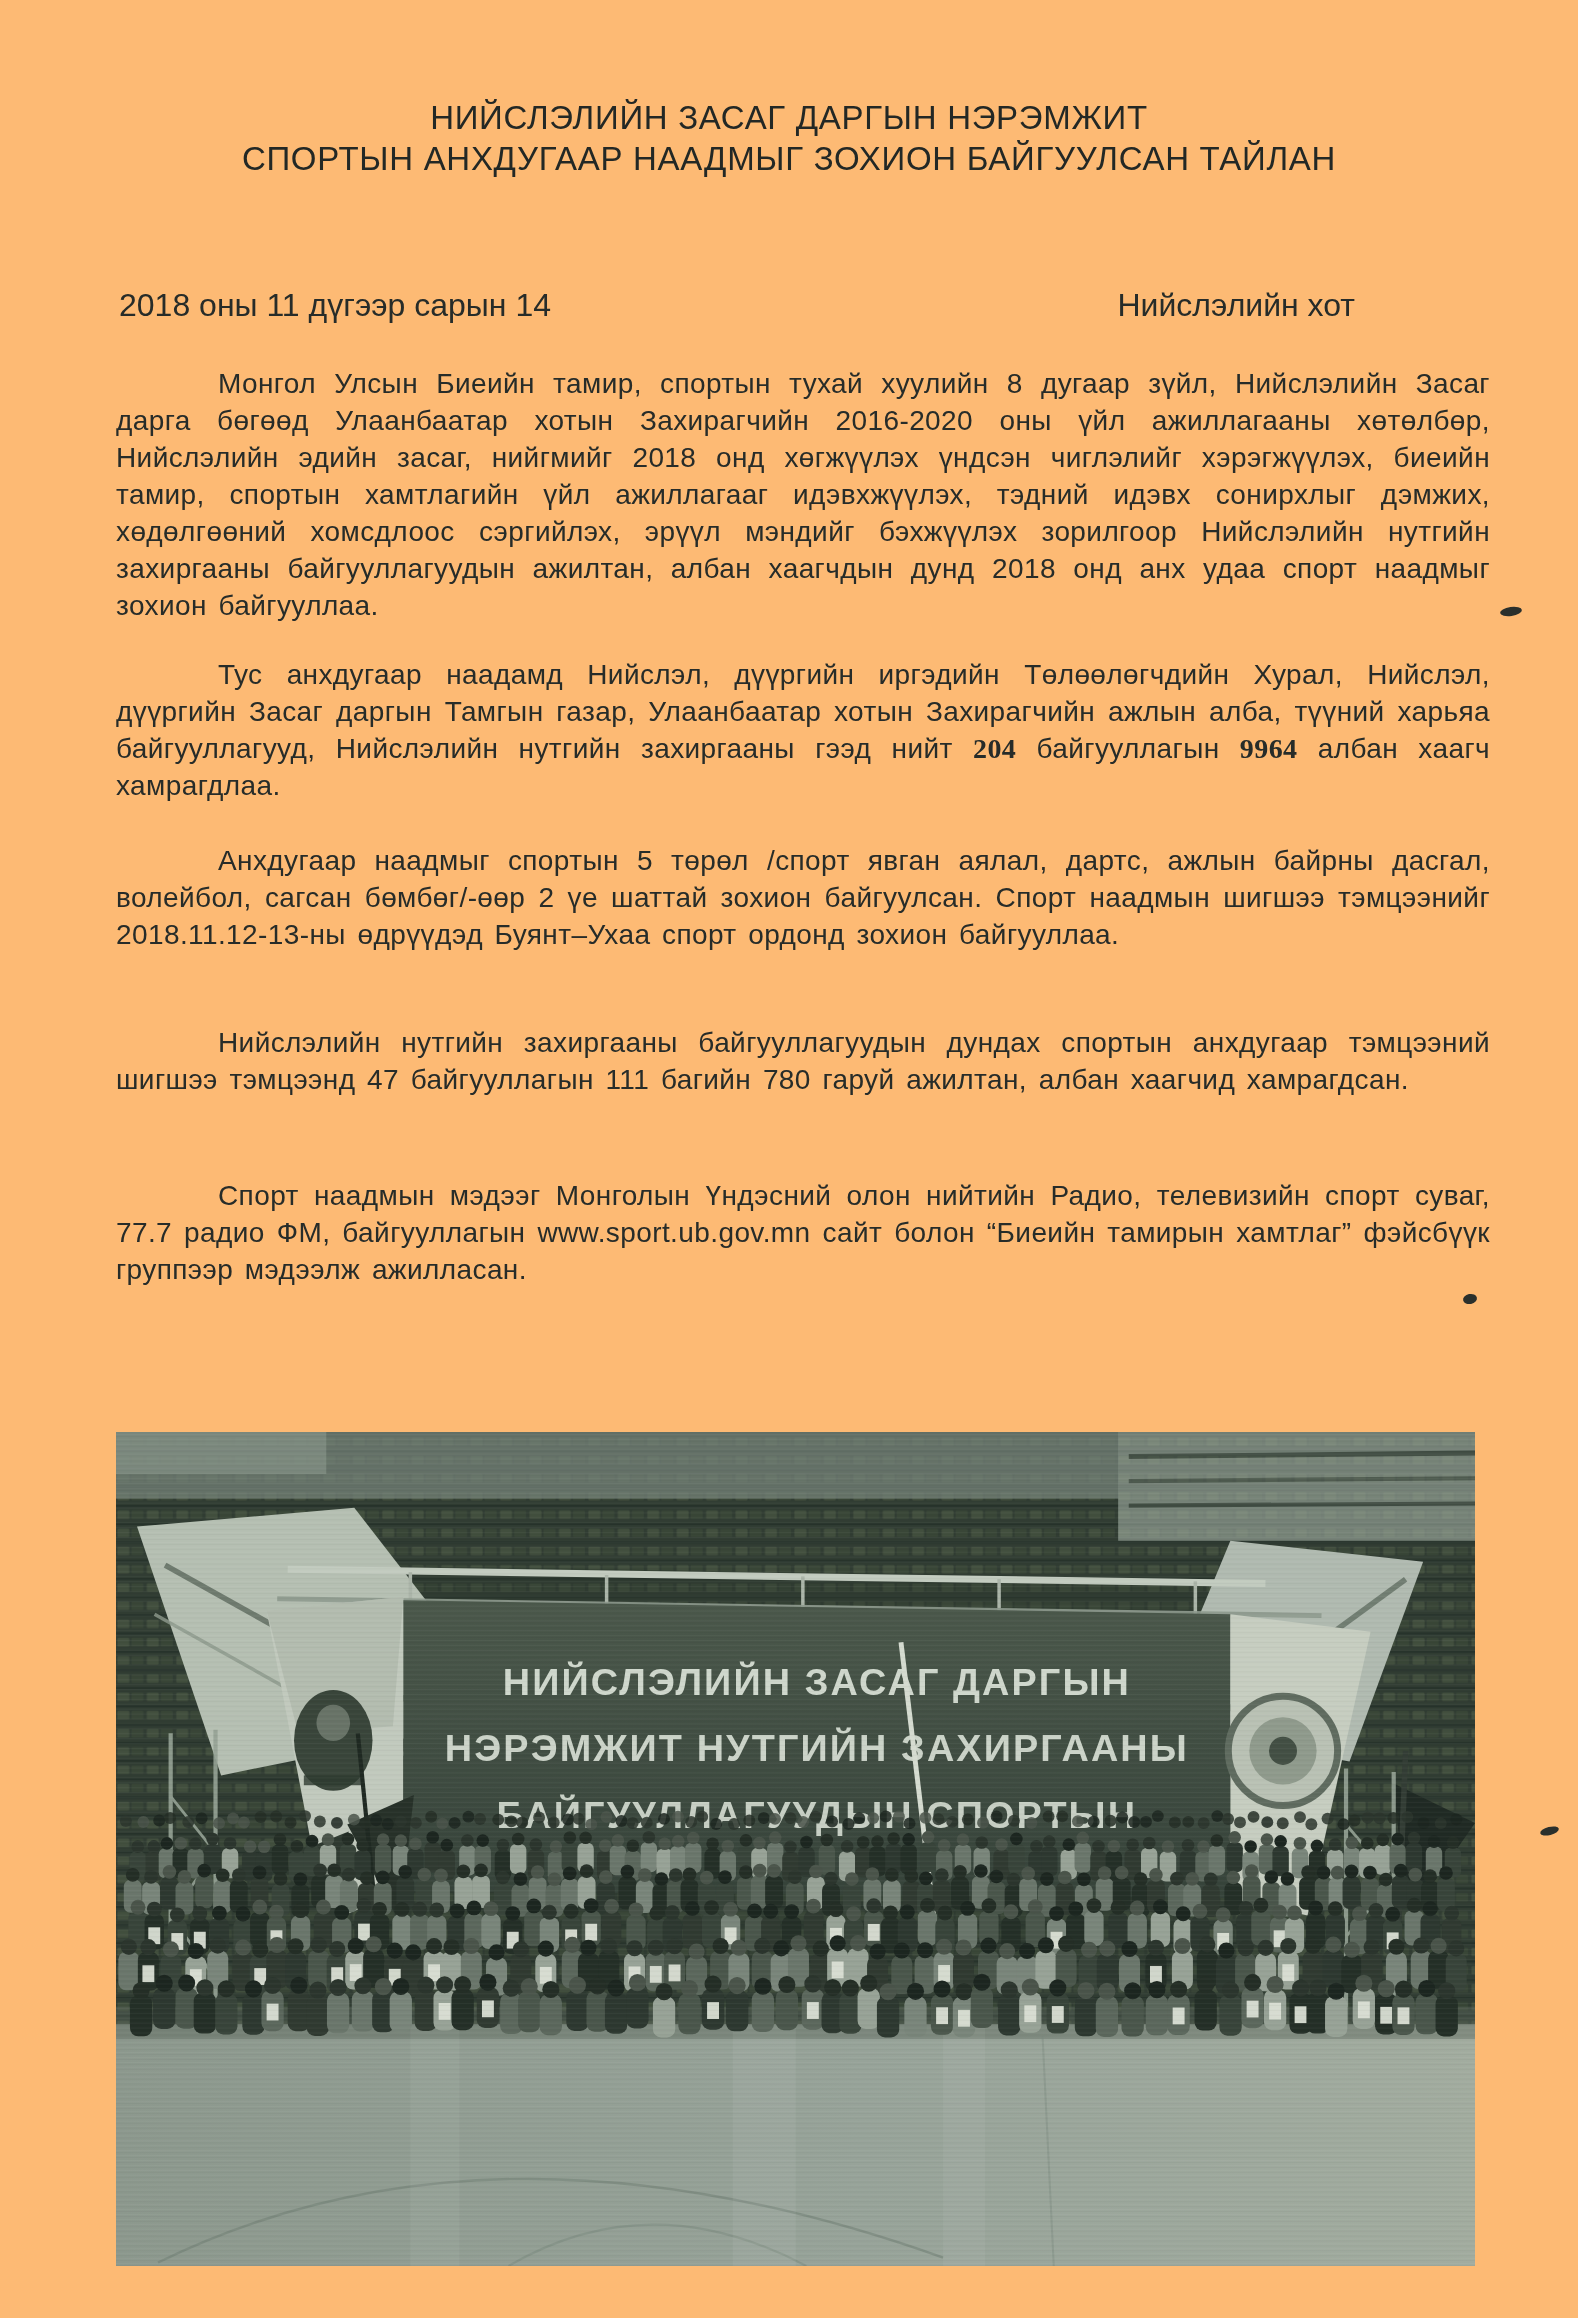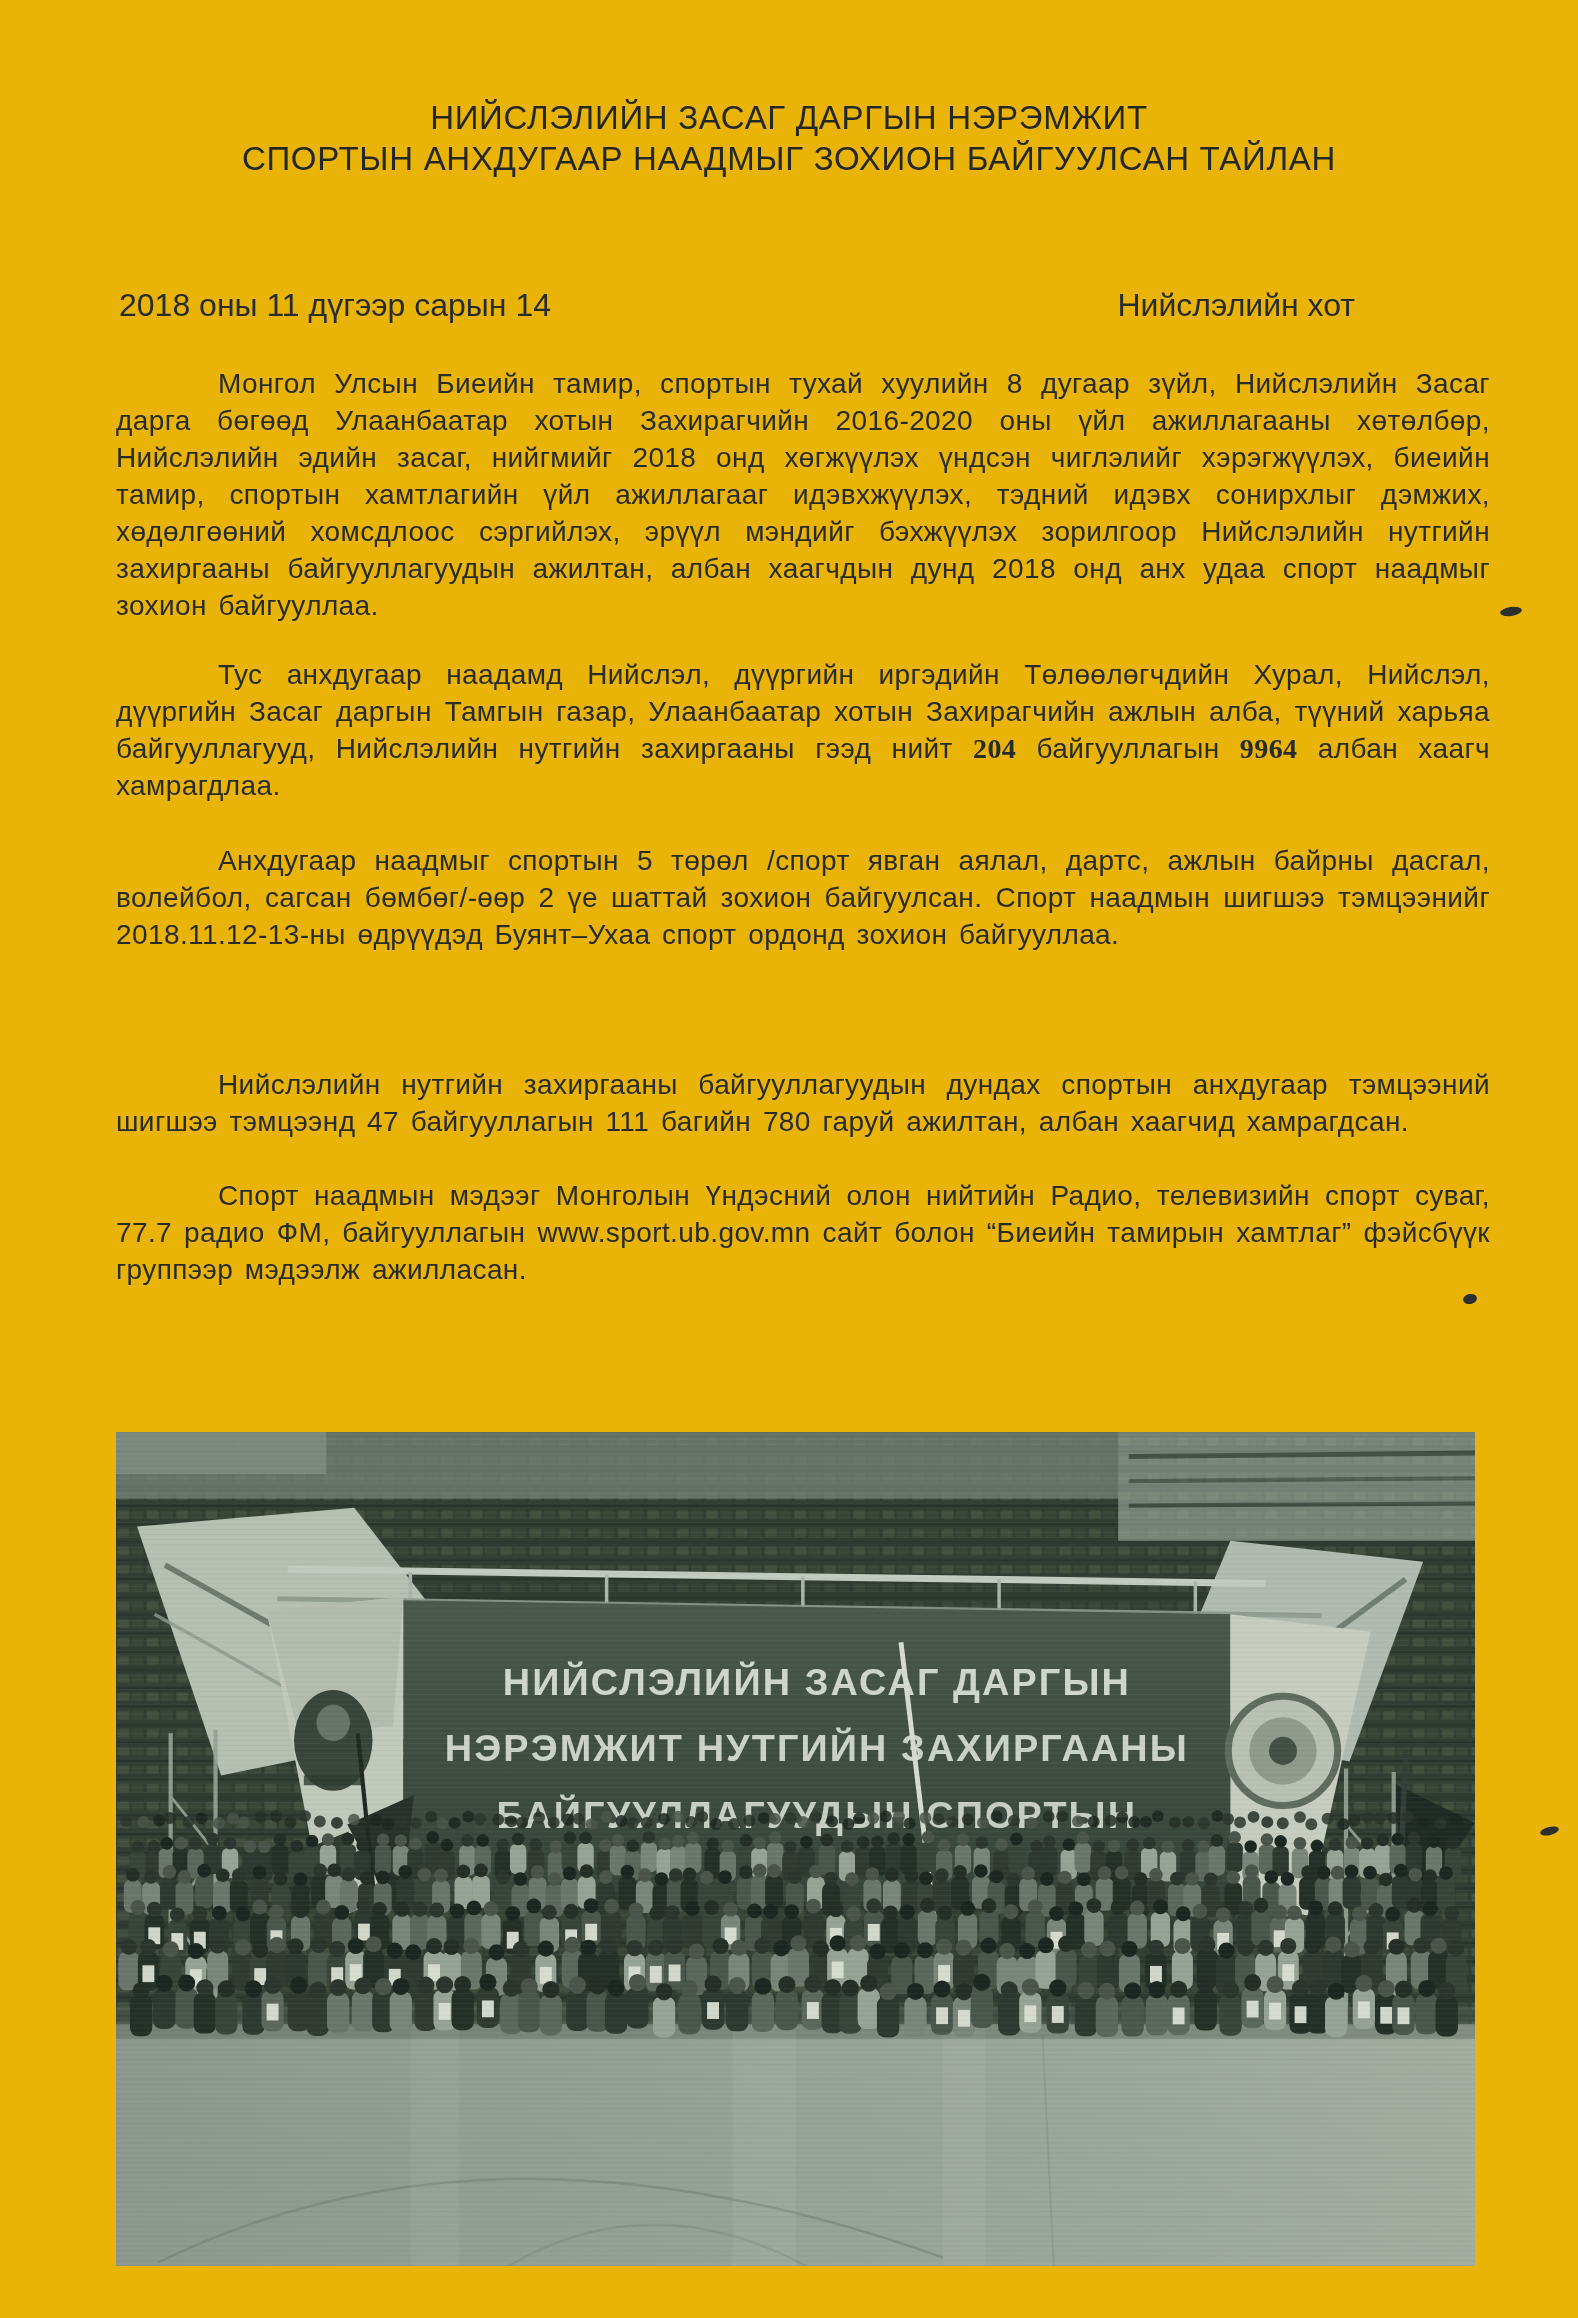--- a/index.html
+++ b/index.html
@@ -1,36 +1,36 @@
 <!DOCTYPE html>
 <html style="font-size:11.2px"><head>
 <meta charset="utf-8">
 <style>
   html,body{margin:0;padding:0;background:#e6e8e5;}
   .page{
-    position:relative;width:1578px;height:2319px;background:#eab308;
+    position:relative;width:1578px;height:2319px;background:#fdba74;
     font-family:"Liberation Sans",sans-serif;color:#272c29;overflow:hidden;
   }
   .title-block{
     position:absolute;top:97px;left:0;width:100%;text-align:center;
     font-size:33px;line-height:41px;letter-spacing:0.7px;color:#232825;
   }
   .date-row{
     position:absolute;top:287px;left:119px;width:1236px;
     display:flex;justify-content:space-between;font-size:32px;color:#272c29;
   }
   .para{
     position:absolute;left:116px;width:1374px;margin:0;
     font-size:28px;line-height:37px;text-align:justify;text-indent:102px;
     word-spacing:3.5px;letter-spacing:0.4px;color:#272c29;
   }
   .para:nth-of-type(1){top:365px;}
   .para:nth-of-type(2){top:656px;}
   .para:nth-of-type(3){top:842px;}
-  .para:nth-of-type(4){top:1024px;margin-top:42px;}
+  .para:nth-of-type(4){top:1024px;}
   .para:nth-of-type(5){top:1177px;}
   .para .bold{font-weight:bold;font-family:Liberation Serif, serif;}
   .para .underline{}
   .photo{position:absolute;left:116px;top:1432px;width:1359px;height:834px;}
   .photo svg{display:block;width:100%;height:100%;}
   .artifact{position:absolute;background:#2b302c;border-radius:50%;}
   .artifact.a1{left:1500px;top:607px;width:22px;height:9px;transform:rotate(-8deg);}
   .artifact.a2{left:1463px;top:1294px;width:14px;height:9.8px;transform:rotate(-12deg);}
   .artifact.a3{left:1540px;top:1827px;width:19px;height:7.7px;transform:rotate(-14deg);}
 </style>

